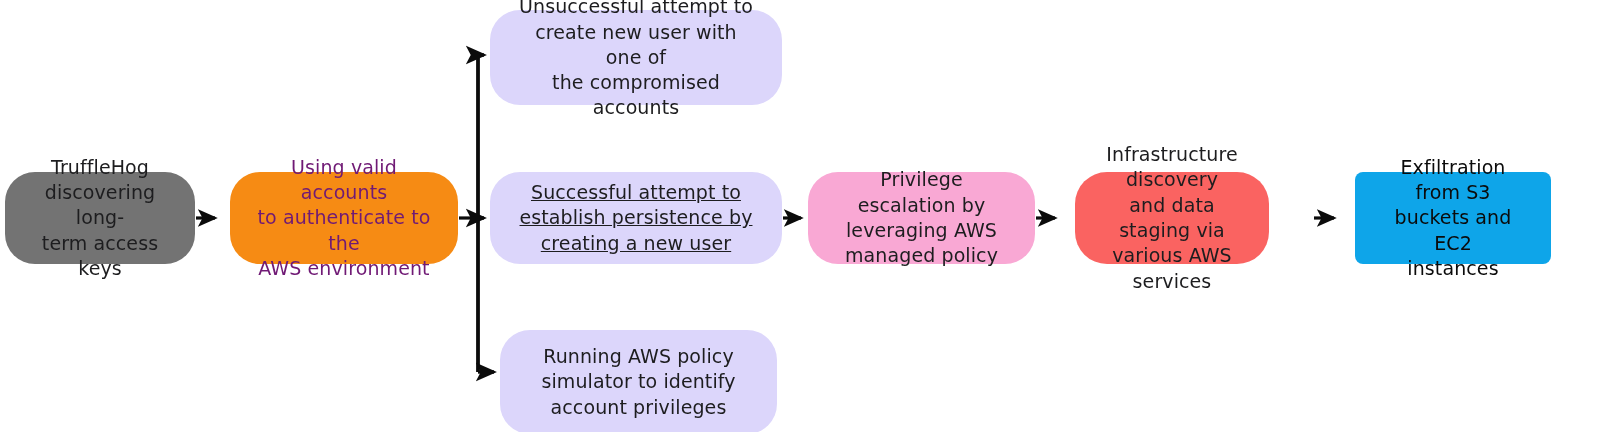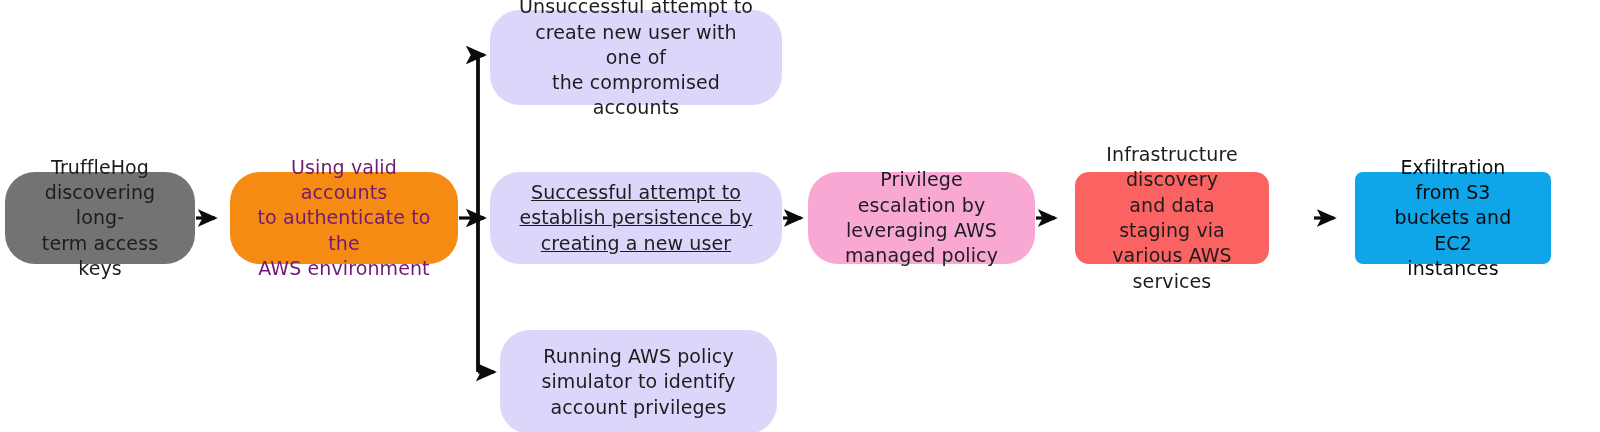--- a/index.html
+++ b/index.html
@@ -123,21 +123,21 @@
 simulator to identify
 account privileges</span>
   </div>
 
   <div class="node" id="node-n6" style="left: 808px; top: 172px; width: 227px; height: 92px; background: #f9a8d4; color: rgb(29, 29, 31); border-radius: 30px;">
     <span class="node-label">Privilege escalation by
 leveraging AWS
 managed policy</span>
   </div>
 
-  <div class="node" id="node-n7" style="left: 1075px; top: 172px; width: 194px; height: 92px; background: rgb(250, 99, 97); color: rgb(29, 29, 31); border-radius: 14px;">
+  <div class="node" id="node-n7" style="left: 1075px; top: 172px; width: 194px; height: 92px; background: rgb(250, 99, 97); color: rgb(29, 29, 31); border-radius: 32px;">
     <span class="node-label">Infrastructure discovery
 and data staging via
 various AWS services</span>
   </div>
 
   <div class="node" id="node-n8" style="left: 1355px; top: 172px; width: 196px; height: 92px; background: #0ea5e9; color: rgb(11, 11, 11); border-radius: 8px;">
     <span class="node-label">Exfiltration from S3
 buckets and EC2
 instances</span>
   </div>

